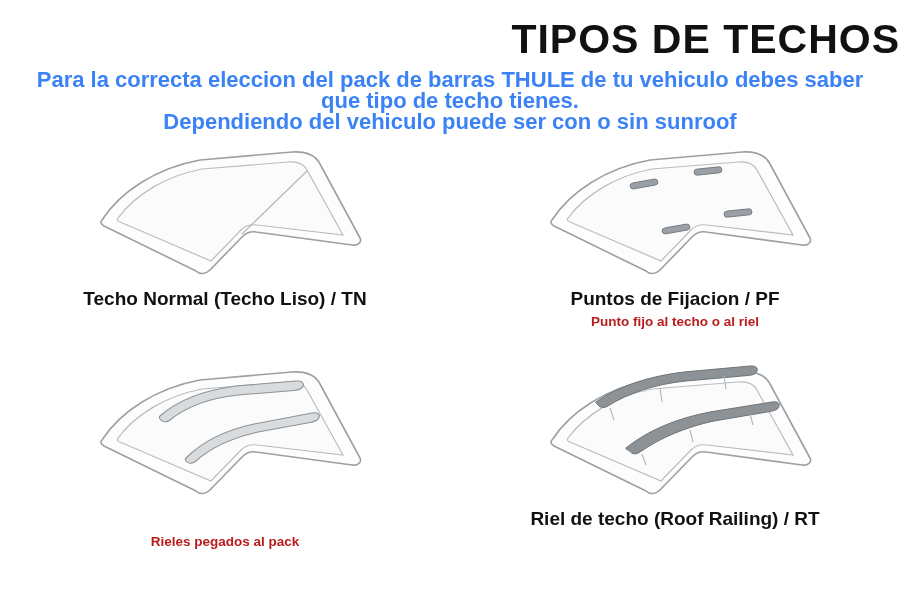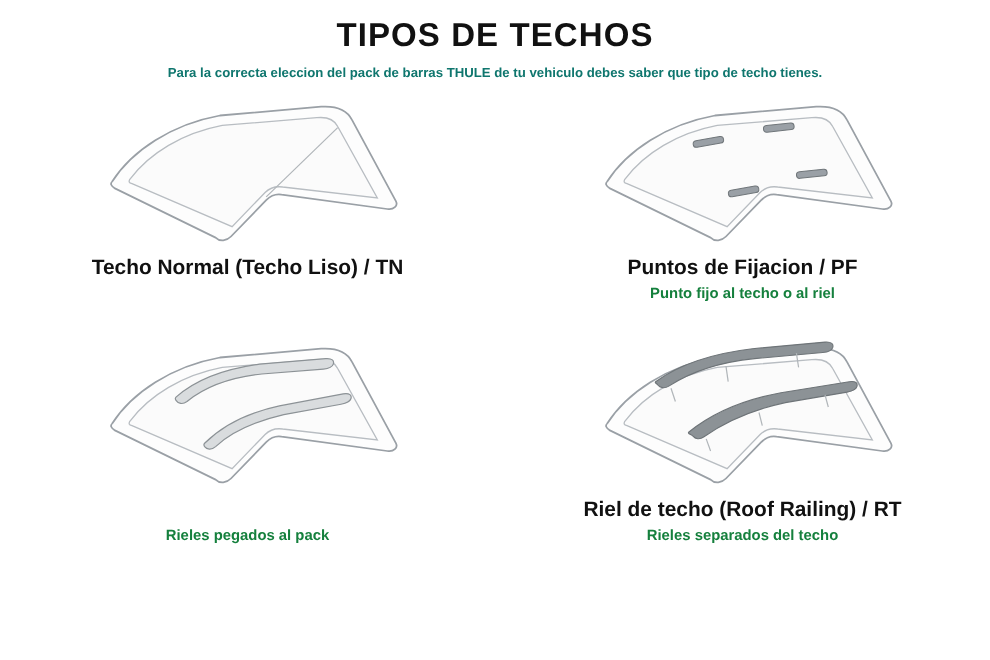--- a/index.html
+++ b/index.html
@@ -14,37 +14,37 @@
     color: #1a1a1a;
     overflow: hidden;
   }
   .page {
     position: relative;
     width: 900px;
     height: 600px;
     box-sizing: border-box;
   }
   .title {
-    text-align: center;
-    font-size: 30px;
+    text-align: right;
+    font-size: 41px;
     font-weight: bold;
     letter-spacing: 1px;
     margin: 16px 0 6px 0;
     color: #111;
   }
   .subtitle-block {
     text-align: center;
     margin: 0 auto;
     width: 860px;
   }
   .subtitle-line {
-    font-size: 12px;
+    font-size: 22px;
     font-weight: bold;
     line-height: 21px;
-    color: #0f766e;
+    color: #3b82f6;
   }
   .grid {
     position: relative;
     width: 900px;
     height: 440px;
     margin-top: 8px;
   }
   .cell {
     position: absolute;
     width: 450px;
@@ -78,21 +78,21 @@
     color: #111;
   }
   .caption-sub {
     position: absolute;
     left: 0;
     right: 0;
     top: 174px;
     text-align: center;
     font-size: 13.5px;
     font-weight: bold;
-    color: #15803d;
+    color: #b91c1c;
   }
   .roof-body {
     fill: #fdfdfd;
     stroke: #9aa0a6;
     stroke-width: 1.6;
     stroke-linejoin: round;
   }
   .roof-panel {
     fill: #fbfbfb;
     stroke: #b8bdc2;
@@ -121,20 +121,21 @@
 </style>
 </head>
 <body>
 
 <div class="page">
 
   <div class="title">TIPOS DE TECHOS</div>
 
   <div class="subtitle-block">
     <div class="subtitle-line">Para la correcta eleccion del pack de barras THULE de tu vehiculo debes saber que tipo de techo tienes.</div>
+    <div class="subtitle-line">Dependiendo del vehiculo puede ser con o sin sunroof</div>
   </div>
 
   <div class="grid">
 
     <div class="cell cell-r0c0">
       <div class="art">
         <svg viewBox="0 0 330 140" xmlns="http://www.w3.org/2000/svg">
           <path class="roof-body" d="M42 78 C60 50 96 26 140 18 L232 10 C248 9 256 14 260 22 L300 96 C302 100 298 104 292 103 L196 90 C190 89 186 91 182 95 L150 128 C146 132 140 133 136 129 L44 84 C41 82 40 80 42 78 Z"></path>
           <path class="roof-panel" d="M58 76 C76 52 106 34 142 27 L228 20 C238 19 244 22 247 28 L283 93 L197 83 C190 82 185 84 181 88 L151 119 L60 80 C57 79 57 78 58 76 Z"></path>
           <path class="thin" d="M182 92 L247 29"></path>
@@ -180,17 +181,16 @@
           <path class="thin" d="M100 46 L104 58"></path>
           <path class="thin" d="M150 26 L152 40"></path>
           <path class="thin" d="M214 14 L216 27"></path>
           <path class="rail-dark" d="M116 86 C138 68 168 56 200 50 L262 40 C268 39 270 41.5 269 44.5 C268 47.5 265 48.5 260 49.5 L204 59 C176 65 150 76 130 90 C126 93 122 92 120 89.5 C119 88 115 87.5 116 86 Z"></path>
           <path class="thin" d="M132 92 L136 103"></path>
           <path class="thin" d="M180 68 L183 80"></path>
           <path class="thin" d="M240 52 L243 63"></path>
         </svg>
       </div>
       <div class="caption">Riel de techo (Roof Railing) / RT</div>
-      <div class="caption-sub">Rieles separados del techo</div>
     </div>
 
   </div>
 </div>
 
 </body></html>

